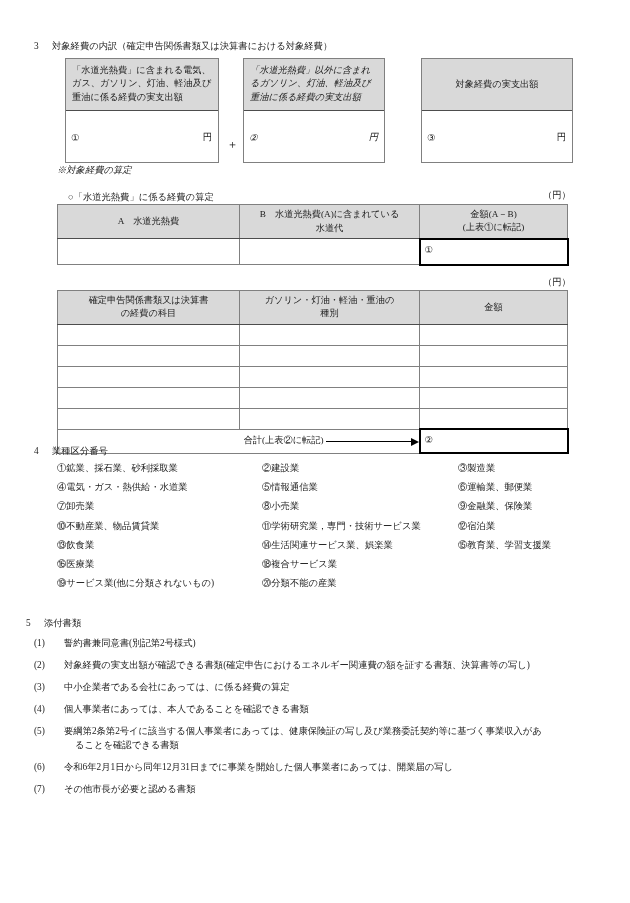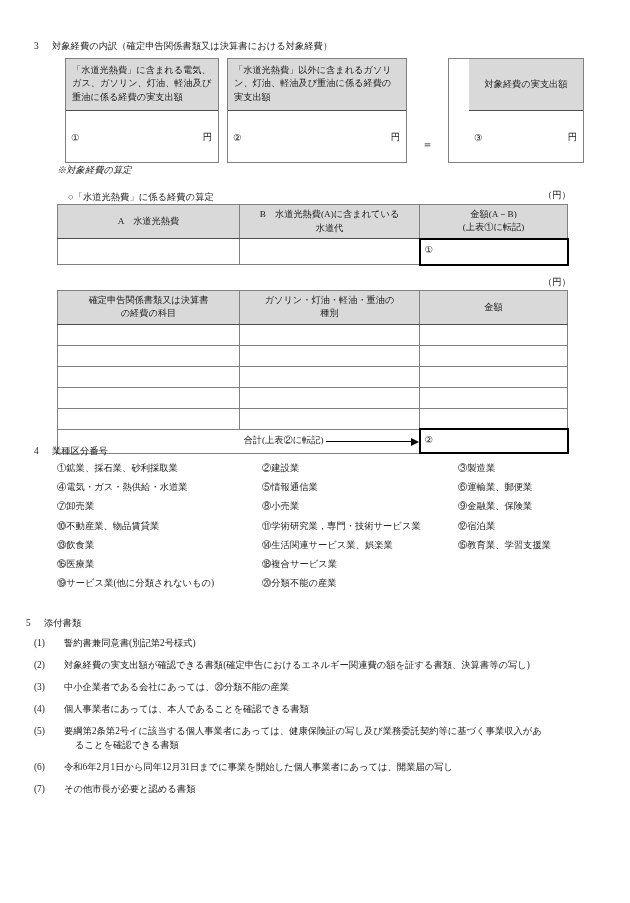--- a/index.html
+++ b/index.html
@@ -77,22 +77,22 @@
     top: 20px;
     font-size: 9.5px;
   }
   .bx .yen {
     position: absolute;
     right: 6px;
     top: 20px;
     font-size: 9.3px;
   }
   .b1 { left: 0px;   width: 154px; }
-  .b2 { left: 162px; width: 180px; }
-  .b3 { left: 383px; width: 136px; padding-left: 20px; }
+  .b2 { left: 178px; width: 142px; font-style: italic; }
+  .b3 { left: 356px; width: 152px; }
   .op {
     position: absolute;
     font-size: 11px;
     top: 78px;
   }
   .op-plus  { left: 162px; }
   .op-eq    { left: 357px; }
 
   
   .cap {
@@ -411,21 +411,21 @@
       <div class="att-item">
         <div class="att-num">(1)</div>
         <div class="att-text"><span>誓約書兼同意書(別記第2号様式)</span></div>
       </div>
       <div class="att-item">
         <div class="att-num">(2)</div>
         <div class="att-text"><span>対象経費の実支出額が確認できる書類(確定申告におけるエネルギー関連費の額を証する書類、決算書等の写し)</span></div>
       </div>
       <div class="att-item">
         <div class="att-num">(3)</div>
-        <div class="att-text"><span>中小企業者である会社にあっては、⑳分類不能の産業</span></div>
+        <div class="att-text"><span>中小企業者である会社にあっては、に係る経費の算定</span></div>
       </div>
       <div class="att-item">
         <div class="att-num">(4)</div>
         <div class="att-text"><span>個人事業者にあっては、本人であることを確認できる書類</span></div>
       </div>
       <div class="att-item">
         <div class="att-num">(5)</div>
         <div class="att-text"><span>要綱第2条第2号イに該当する個人事業者にあっては、健康保険証の写し及び業務委託契約等に基づく事業収入があ</span><span class="cont">ることを確認できる書類</span></div>
       </div>
       <div class="att-item">

